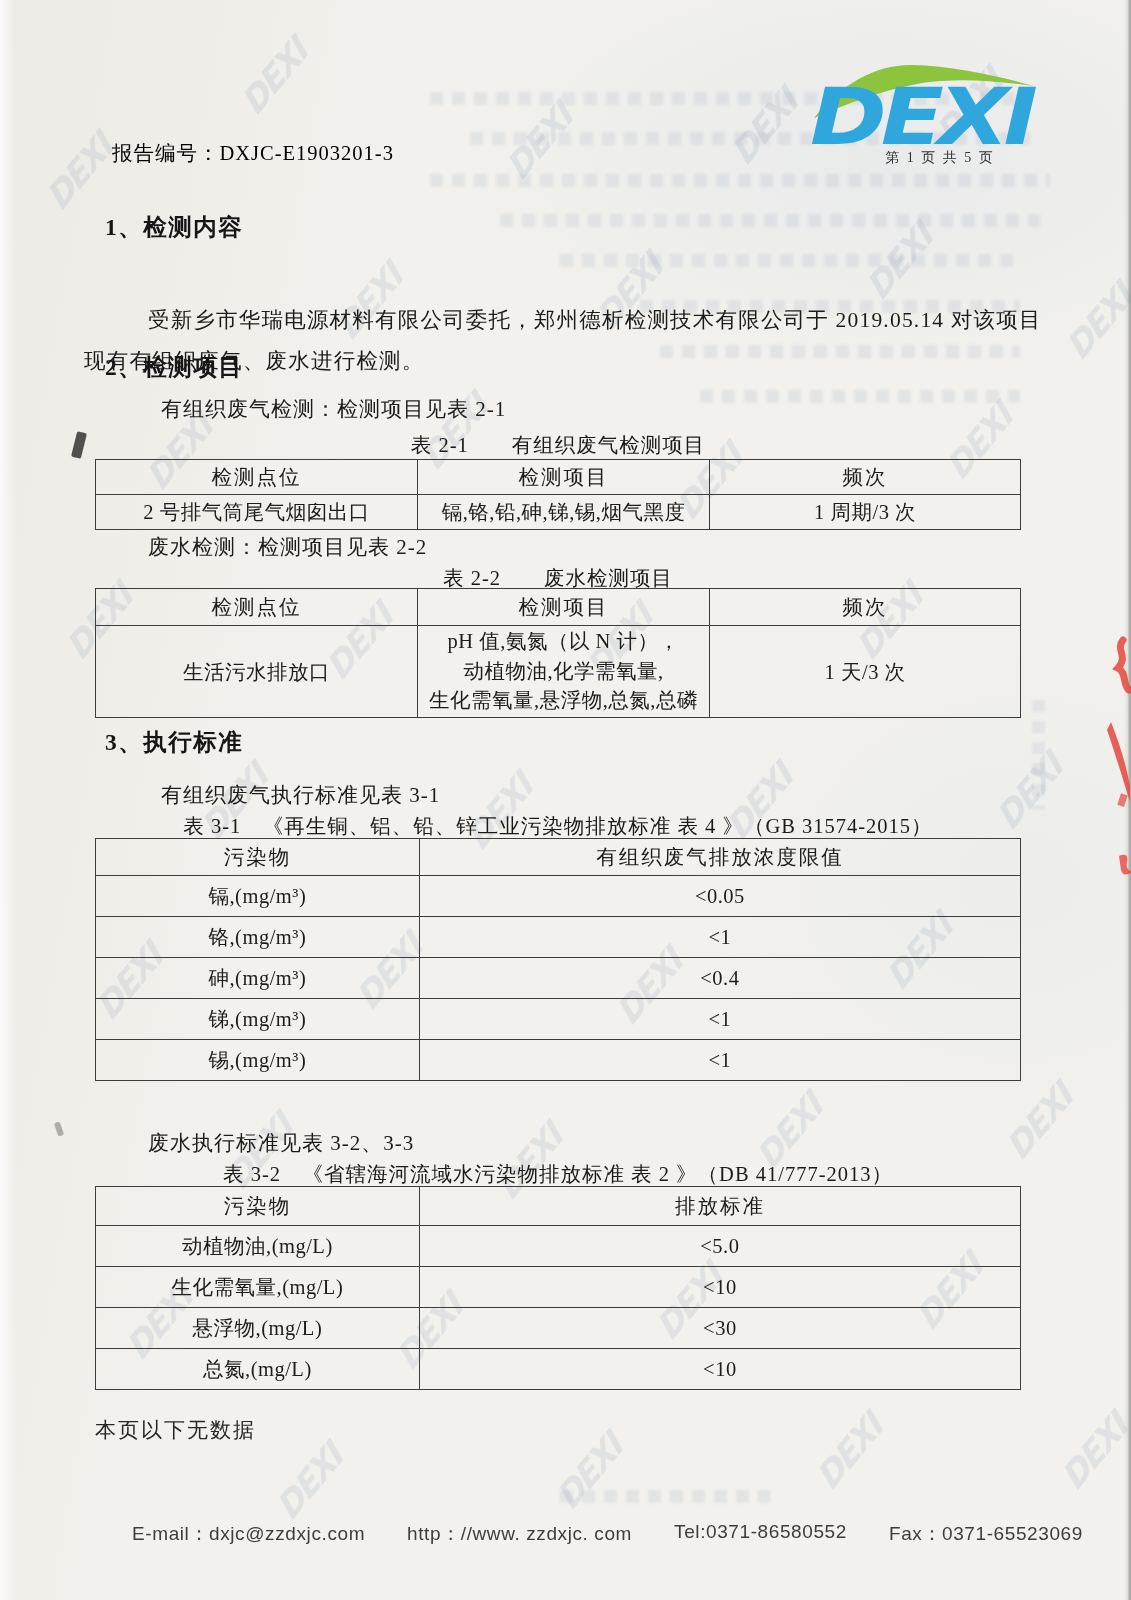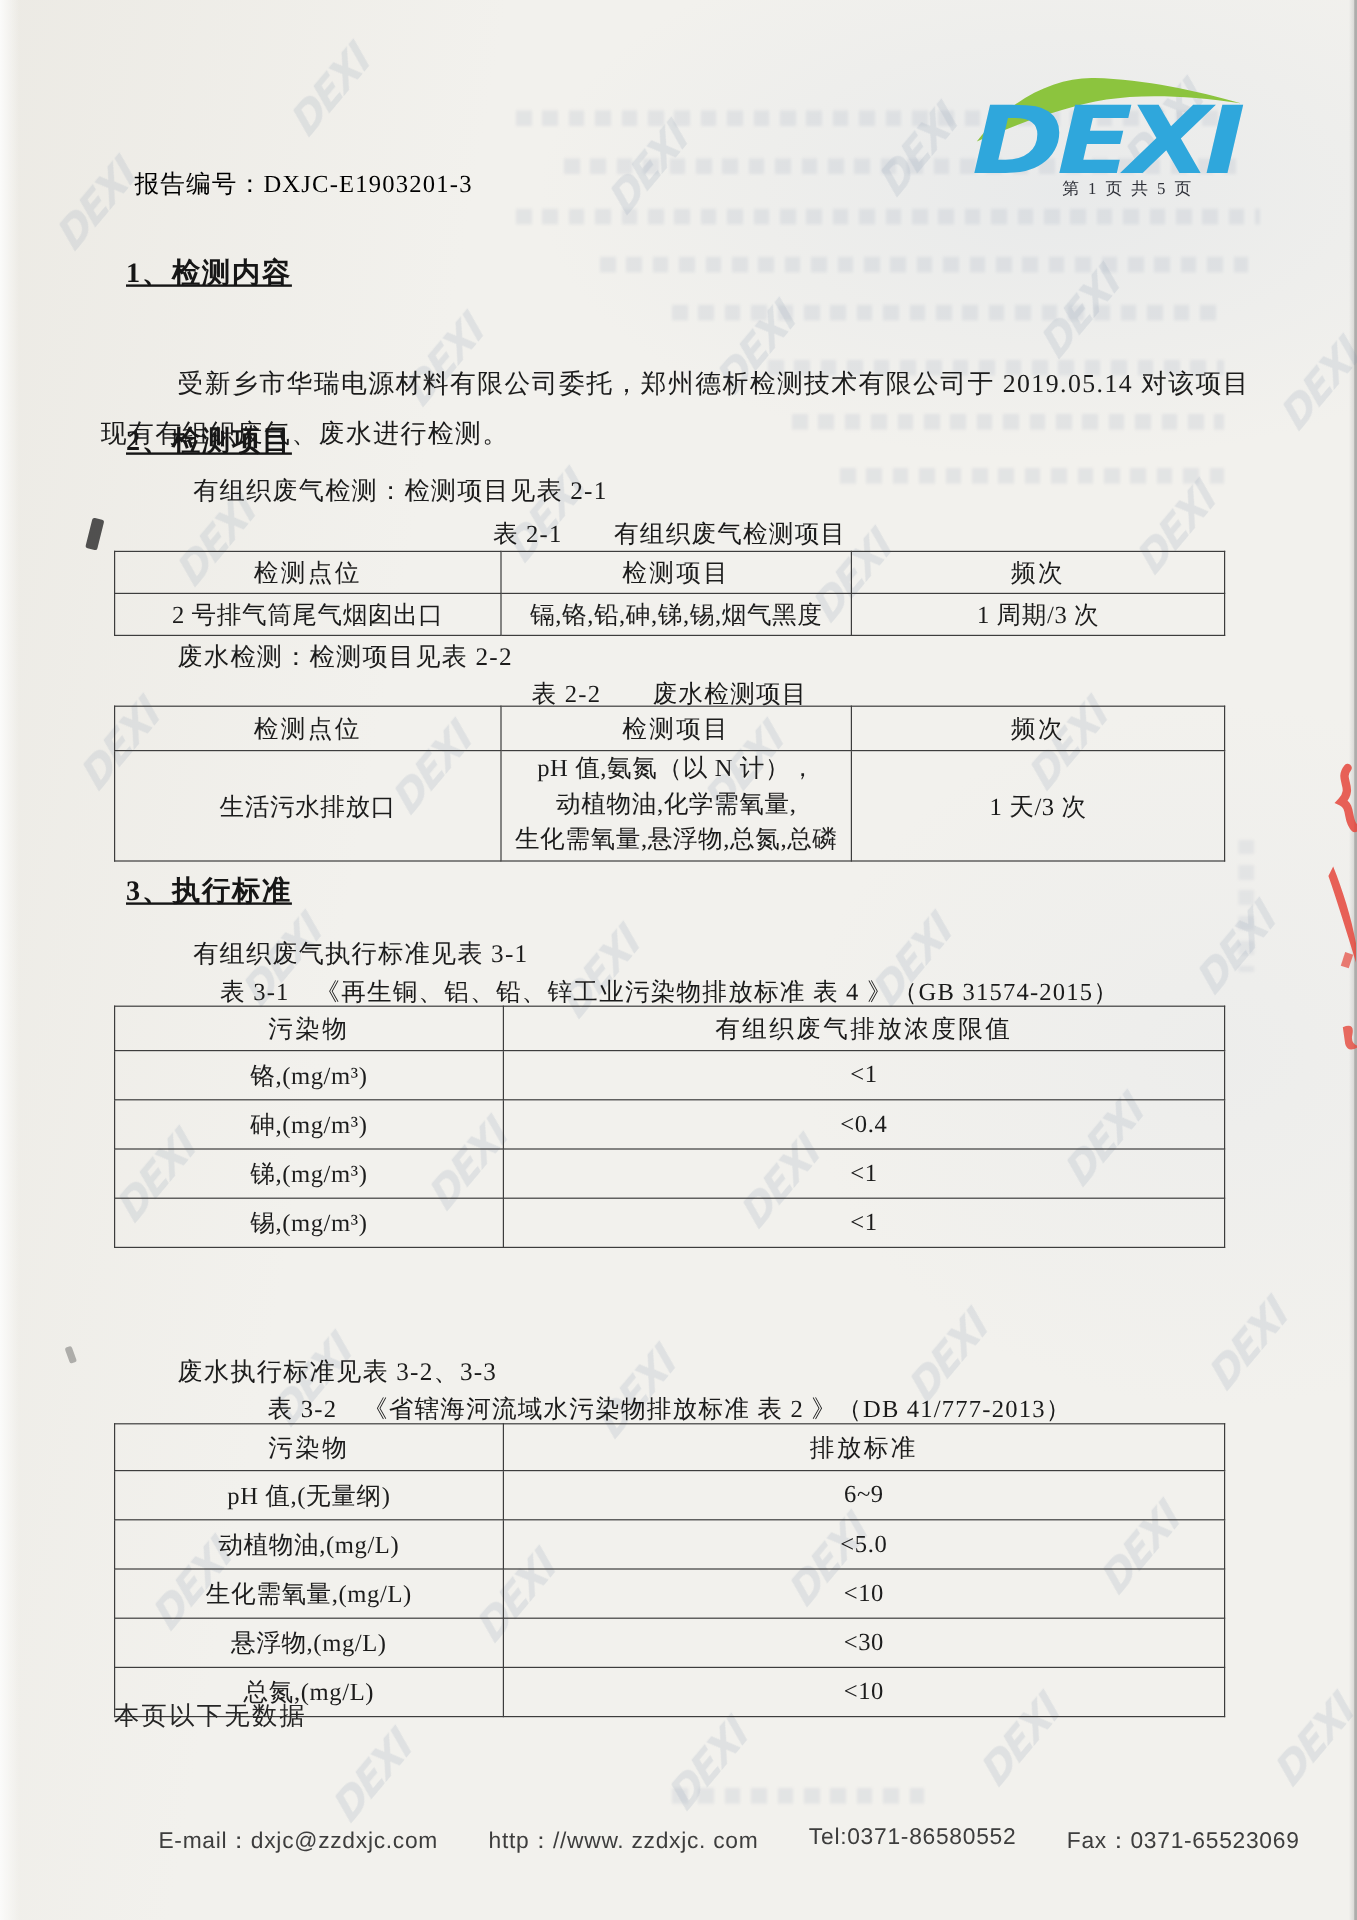--- a/index.html
+++ b/index.html
@@ -40,21 +40,21 @@
     position:absolute;width:13px;opacity:.45;filter:blur(1.2px);
     background:repeating-linear-gradient(180deg, rgba(146,158,180,0.30) 0 12px, rgba(146,158,180,0) 12px 21px);
   }
   .speck{position:absolute;background:#343434;border-radius:2px;}
 
   .report-line{position:absolute;left:112px;top:139px;font-size:20.5px;letter-spacing:1px;color:#000000;}
   .logo{position:absolute;left:806px;top:56px;width:232px;height:100px;}
   .page-indicator{position:absolute;left:845px;top:149px;width:190px;text-align:center;
     font-size:14px;letter-spacing:2px;color:#2e3038;}
 
-  .sec-title{position:absolute;font-size:23.5px;font-weight:bold;letter-spacing:1.5px;color:#161616;text-decoration:underline;}
+  .sec-title{position:absolute;font-size:23.5px;font-weight:bold;letter-spacing:1.5px;color:#161616;}
   .para{position:absolute;left:84px;top:260px;width:966px;font-size:21.5px;line-height:41px;
     letter-spacing:1.2px;text-indent:64px;color:#1c1c1c;margin-top:40px;}
   .intro{position:absolute;font-size:21px;letter-spacing:1px;color:#1c1c1c;}
   .caption{position:absolute;left:95px;width:926px;text-align:center;font-size:20.5px;
     letter-spacing:1px;color:#1a1a1a;}
 
   table.rpt{position:absolute;border-collapse:collapse;table-layout:fixed;}
   table.rpt th,table.rpt td{
     border:1.6px solid #3d3d3d;text-align:center;vertical-align:middle;
     font-weight:normal;font-size:20.5px;color:#1c1c1c;padding:0 6px;letter-spacing:0.5px;
@@ -200,20 +200,24 @@
   <colgroup>
       <col style="width:35%">
       <col style="width:65%">
     </colgroup>
   <tbody>
       <tr class="h37">
     <th>污染物</th>
     <th>有组织废气排放浓度限值</th>
   </tr>
   <tr class="h41">
+    <td>镉,(mg/m³)</td>
+    <td>&lt;0.05</td>
+  </tr>
+  <tr class="h41">
     <td>铬,(mg/m³)</td>
     <td>&lt;1</td>
   </tr>
   <tr class="h41">
     <td>砷,(mg/m³)</td>
     <td>&lt;0.4</td>
   </tr>
   <tr class="h41">
     <td>锑,(mg/m³)</td>
     <td>&lt;1</td>
@@ -230,24 +234,20 @@
 <div class="caption" style="top:1160px">表 3-2　《省辖海河流域水污染物排放标准 表 2 》（DB 41/777-2013）</div>
 <table class="rpt" style="left:95px;top:1186px;width:926px">
   <colgroup>
       <col style="width:35%">
       <col style="width:65%">
     </colgroup>
   <tbody>
       <tr class="h39">
     <th>污染物</th>
     <th>排放标准</th>
-  </tr>
-  <tr class="h41">
-    <td>pH 值,(无量纲)</td>
-    <td>6~9</td>
   </tr>
   <tr class="h41">
     <td>动植物油,(mg/L)</td>
     <td>&lt;5.0</td>
   </tr>
   <tr class="h41">
     <td>生化需氧量,(mg/L)</td>
     <td>&lt;10</td>
   </tr>
   <tr class="h41">

